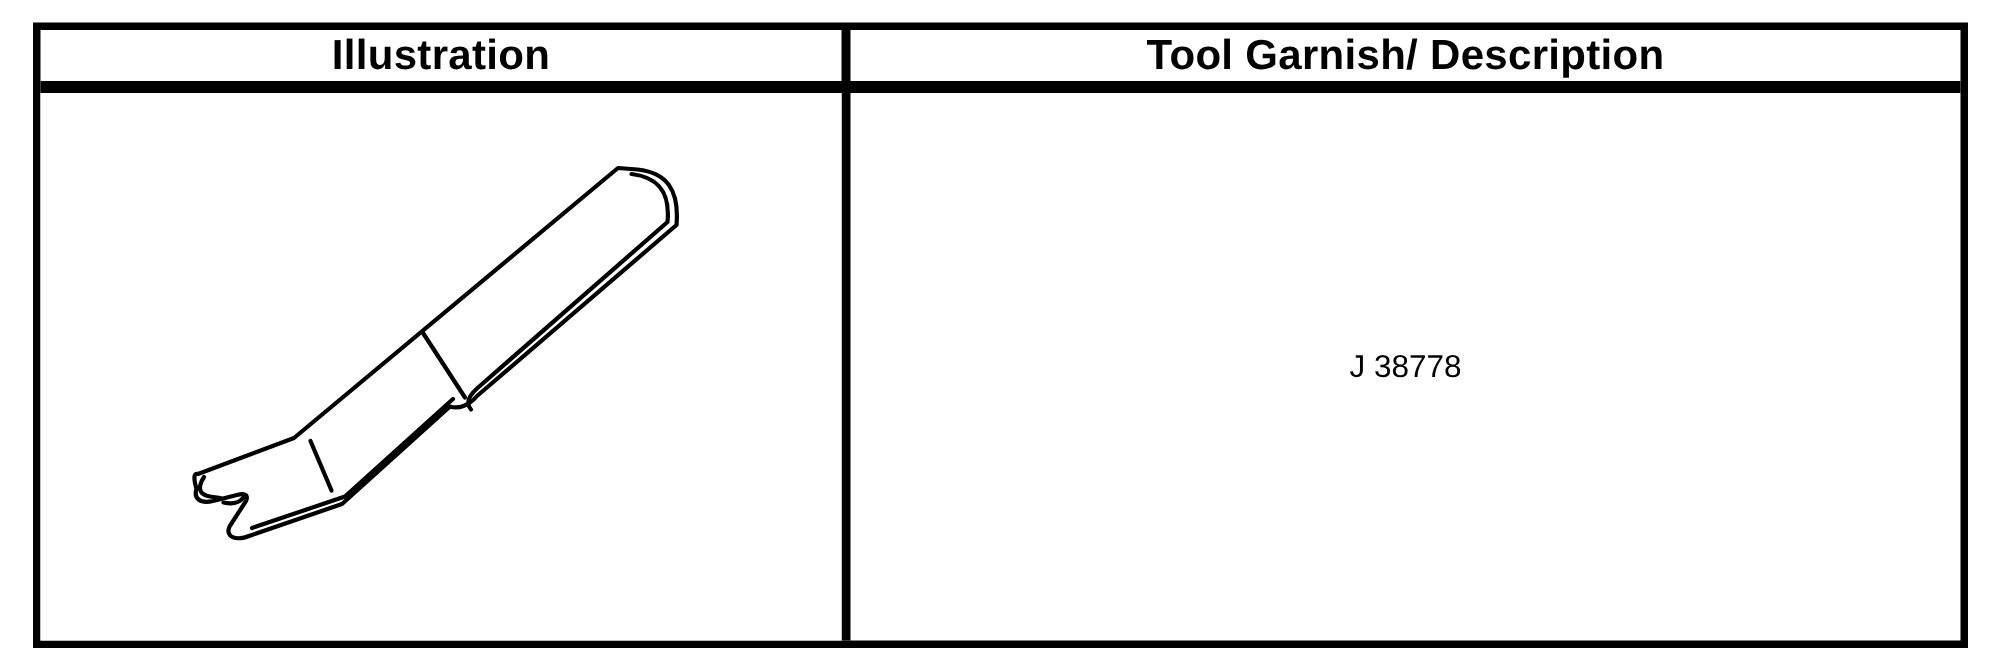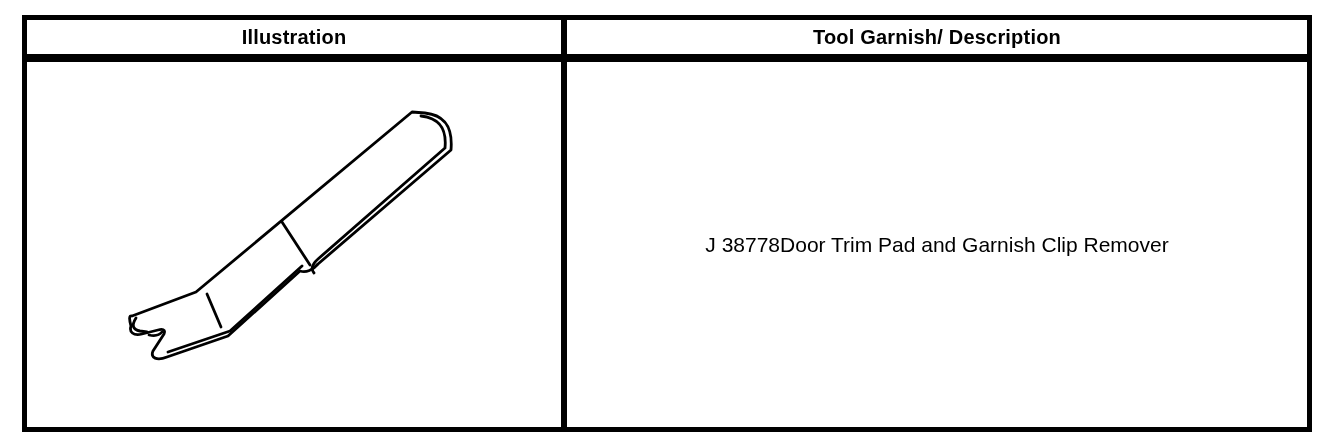--- a/index.html
+++ b/index.html
@@ -19,30 +19,30 @@
     display: grid;
     grid-template-columns: 534px 6px 740px;
     grid-template-rows: 34px 8px 365px;
     background: #ffffff;
   }
   .vdiv { background: #000000; }
   .hdiv { grid-column: 1 / -1; background: #000000; }
 
   .header-cell {
     display: flex; align-items: center; justify-content: center;
-    font-size: 20px; font-weight: bold; color: #000000;
+    font-size: 28px; font-weight: bold; color: #000000;
     letter-spacing: 0.2px;
     white-space: nowrap;
   }
 
   .illustration-cell { position: relative; background: #ffffff; }
   .illustration-cell svg { position: absolute; left: 0; top: 0; width: 534px; height: 365px; }
 
   .description-cell {
-    display: flex; flex-direction: row;
+    display: flex; flex-direction: column;
     align-items: center; justify-content: center;
     row-gap: 40px;
     font-size: 21px; color: #000000;
     white-space: nowrap;
   }
 </style>
 </head>
 <body>
 
 <div class="page">
@@ -92,17 +92,16 @@
 
           <path d="M 136 318 Q 129 329 140 331 L 147 332"></path>
 
           <path d="M 149 335 Q 158 337 162 332"></path>
         </g>
       </svg>
     </div>
     <div class="vdiv"></div>
     <div class="description-cell">
       <span>J 38778</span>
-      <span>Door Trim Pad and Garnish Clip Remover</span>
     </div>
 
   </div>
 </div>
 
 </body></html>

